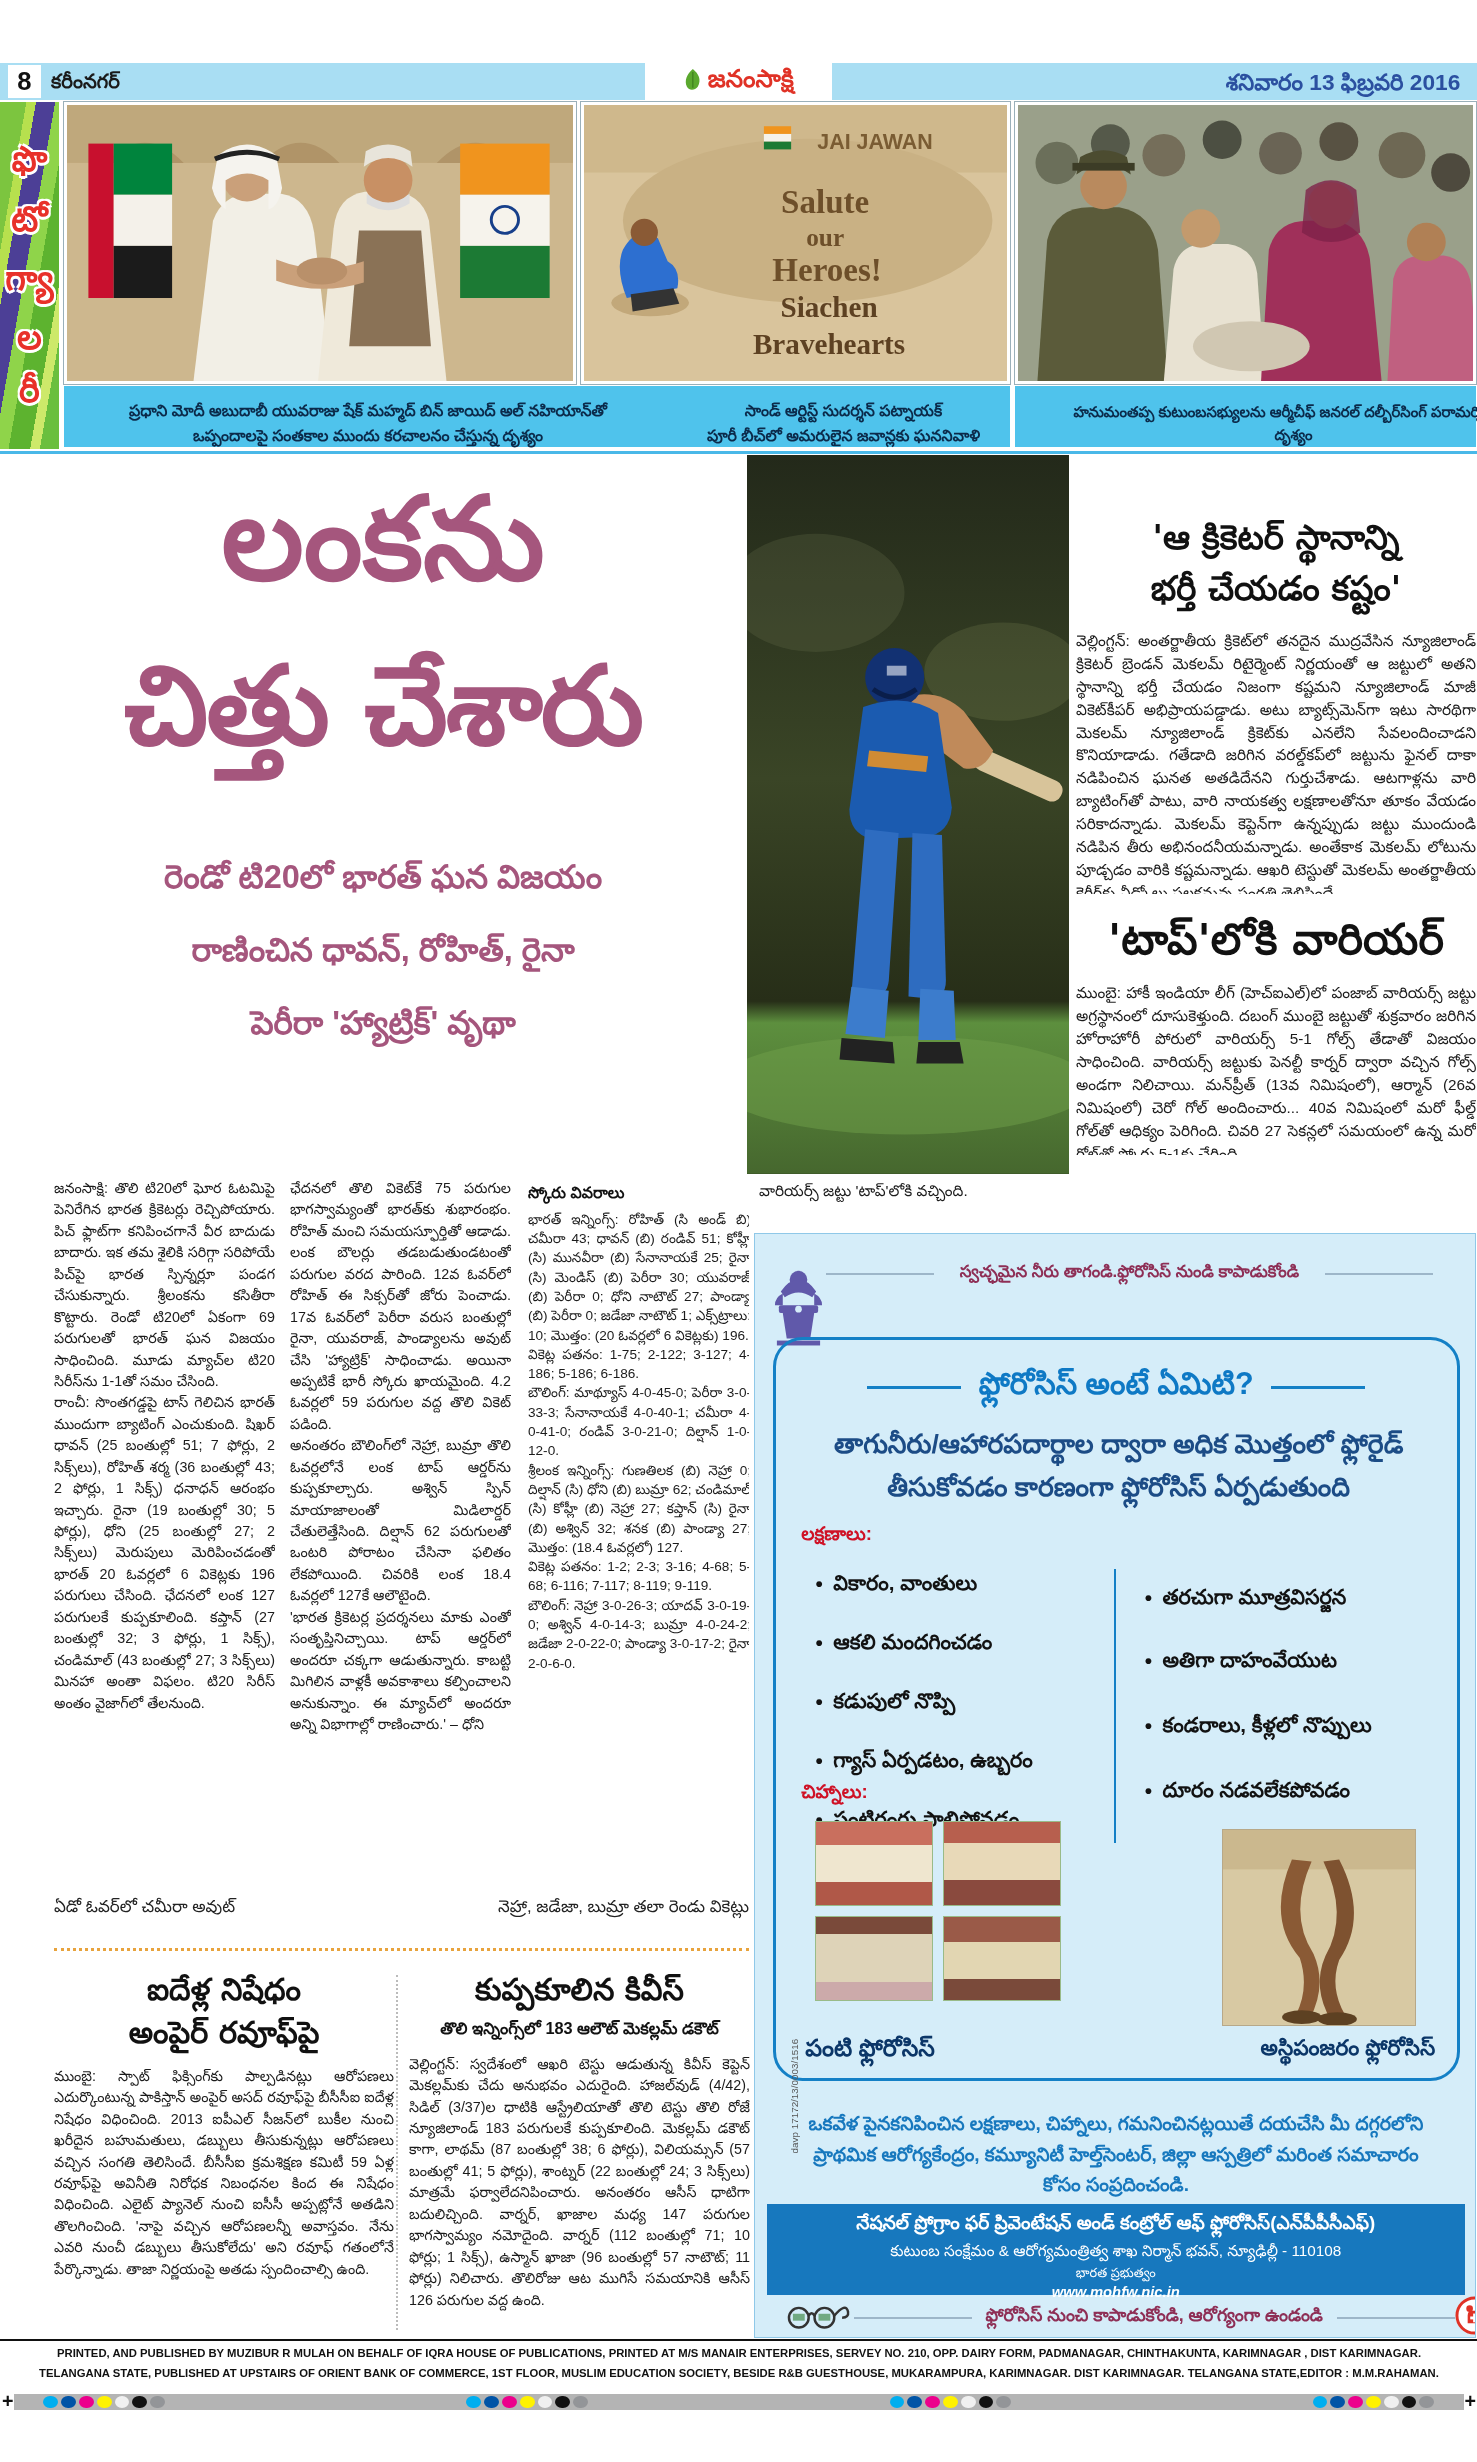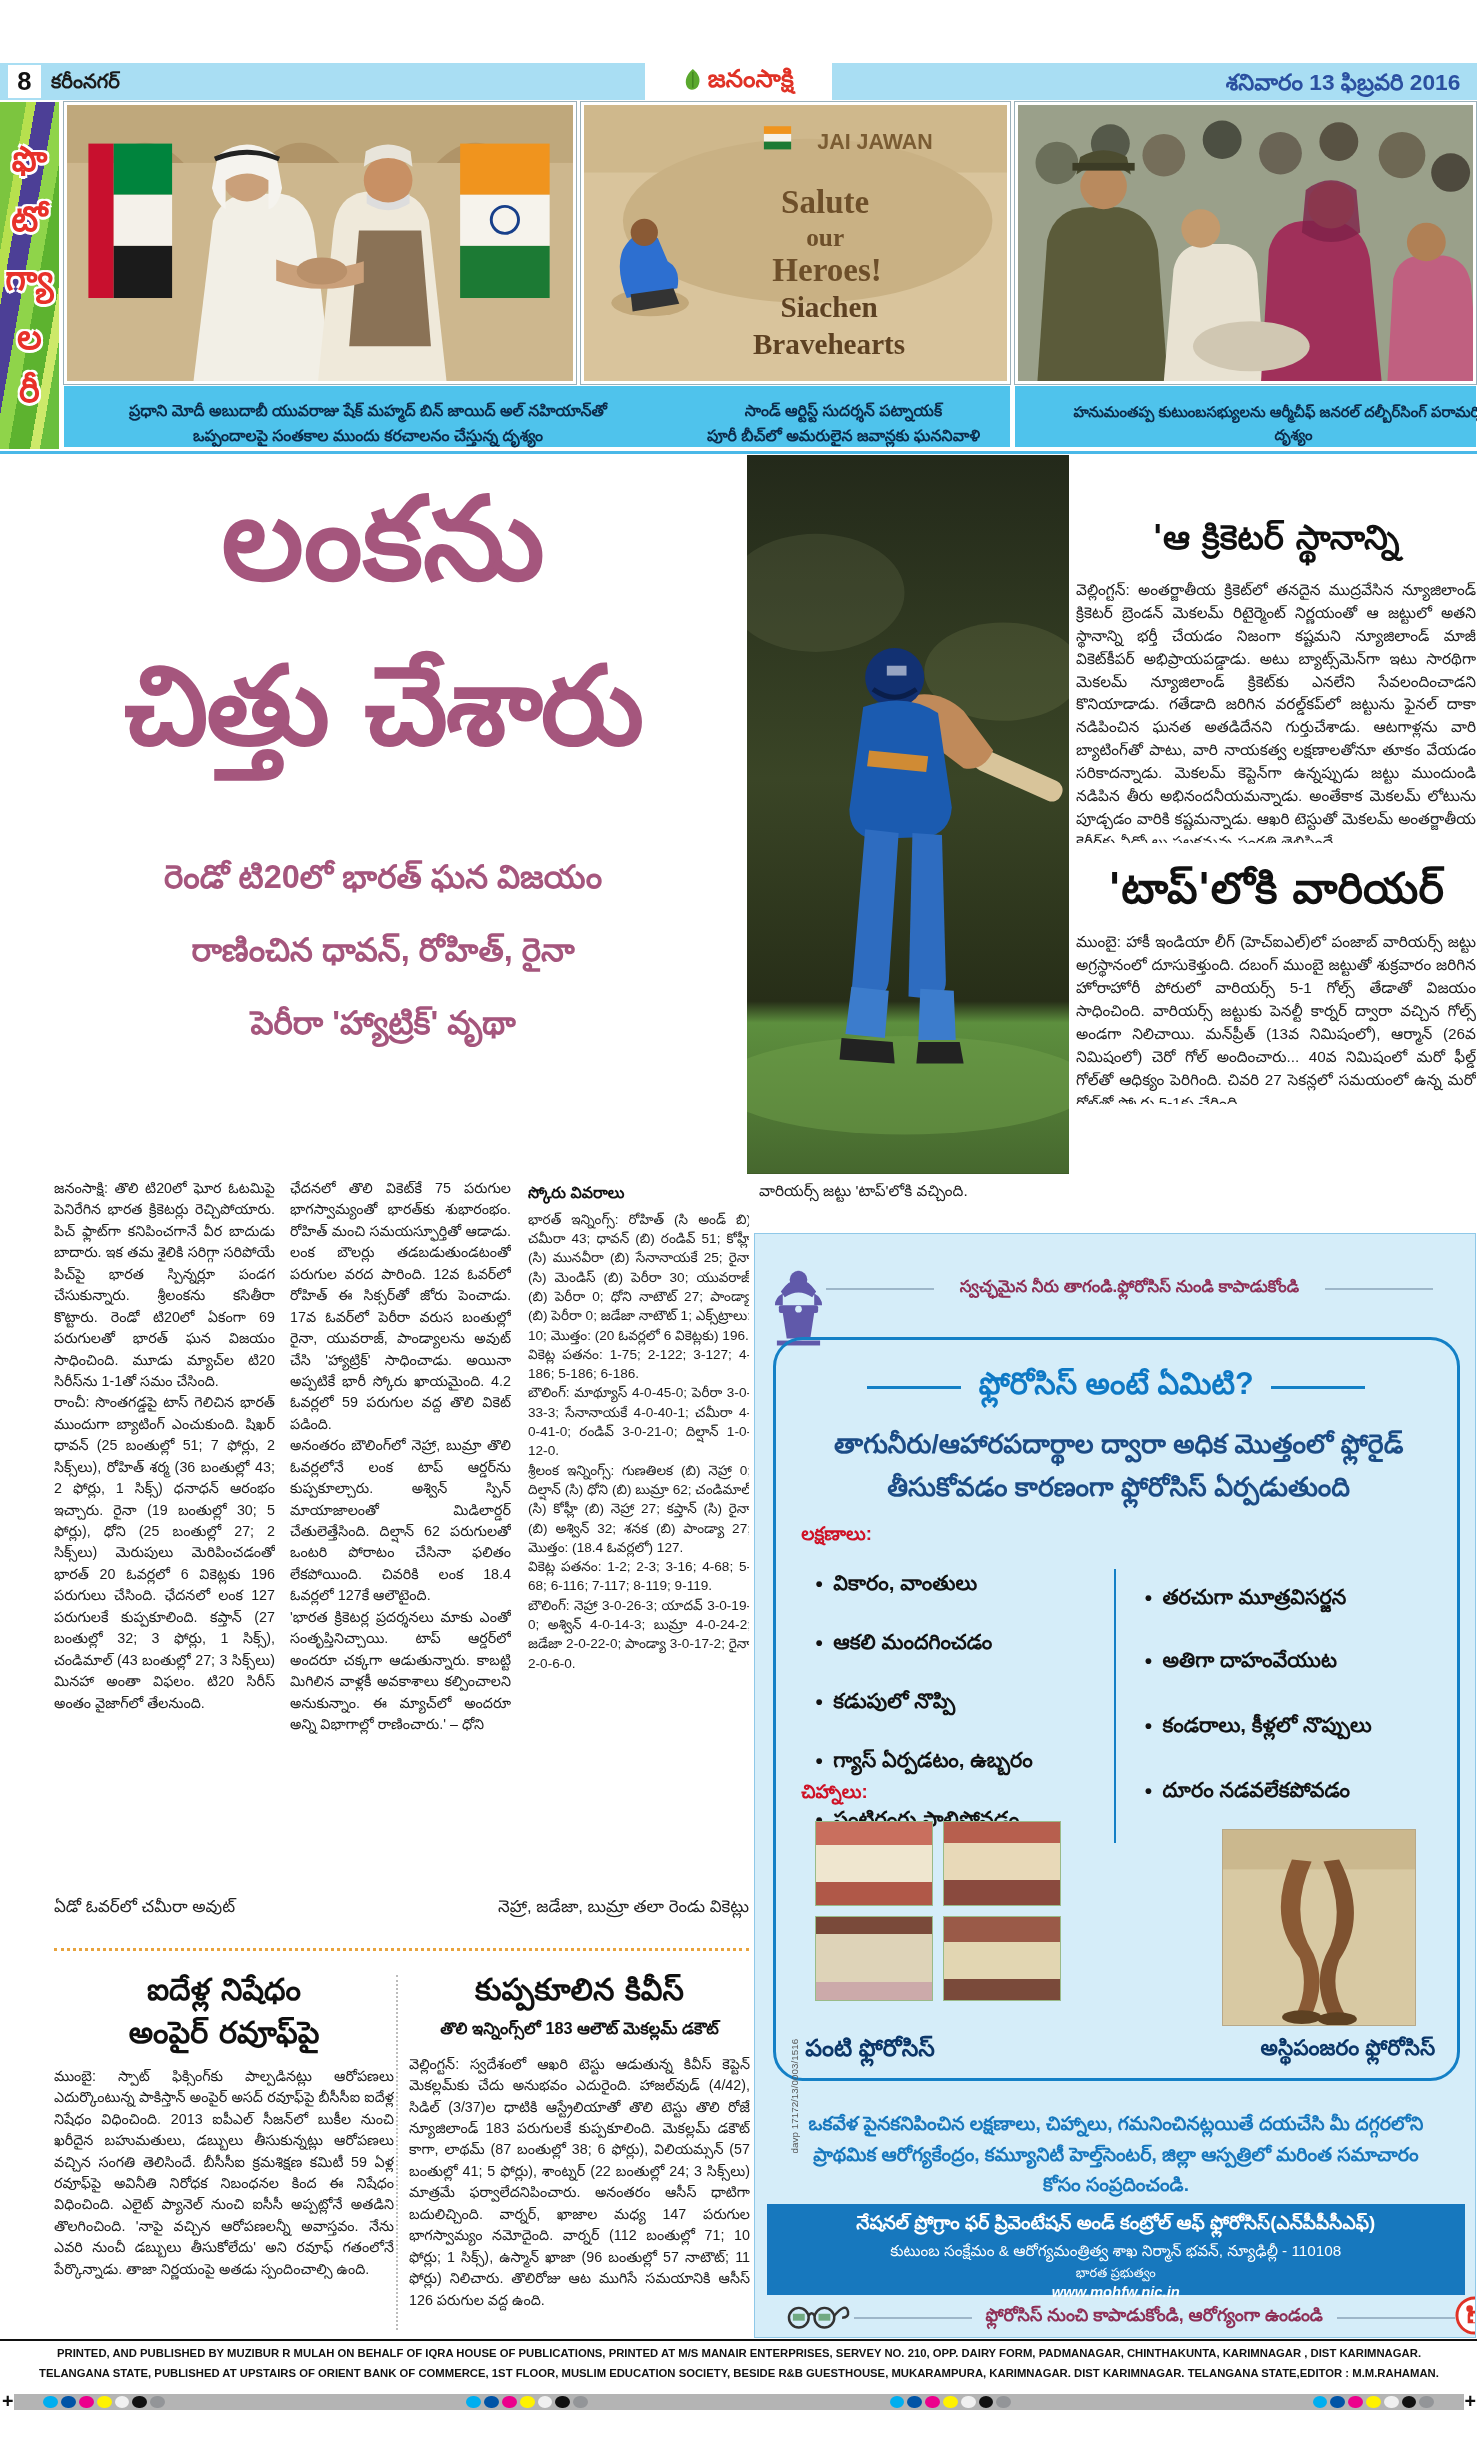--- a/index.html
+++ b/index.html
@@ -56,21 +56,21 @@
   .bot-deck{text-align:center;font-weight:bold;font-size:16.3px;margin-top:7.9px;color:#111;}
   .bot-body{margin-top:11.8px;}
   .vdot{position:absolute;left:396px;top:1975px;height:355px;border-left:2px dotted #bbb;}
 
   
   .cont-line{position:absolute;left:759px;top:1182px;width:315px;font-size:15.3px;color:#1b1b1b;}
 
   
   .ad{position:absolute;left:754px;top:1233px;width:722px;height:1105px;background:#d5edf9;border:1px solid #8fc8e8;box-sizing:border-box;overflow:hidden;}
   .ad-emblem{position:absolute;left:15.8px;top:27.6px;width:55px;height:89px;}
-  .ad-toptag{position:absolute;left:79px;top:43px;width:591px;display:flex;align-items:center;justify-content:center;gap:26px;}
+  .ad-toptag{position:absolute;left:79px;top:28px;width:591px;display:flex;align-items:center;justify-content:center;gap:26px;}
   .ad-toptag .dash{flex:0 0 108px;height:2px;background:#9db6c9;}
   .ad-toptag .t{color:#8e2f56;font-weight:bold;font-size:16.7px;white-space:nowrap;}
   .ad-inner{position:absolute;left:17.7px;top:103px;width:687px;height:744px;border:3.9px solid #1480c6;border-radius:29.6px;box-sizing:border-box;}
   .ad-titlerow{position:absolute;left:0;top:25.6px;width:100%;display:flex;align-items:center;justify-content:center;gap:17.7px;}
   .ad-titlerow .bar{width:94px;height:3px;background:#1480c6;}
   .ad-title{color:#0e79c5;font-weight:bold;font-size:30.5px;white-space:nowrap;}
   .ad-desc{position:absolute;left:34px;top:83px;width:618px;text-align:center;color:#1c4c86;font-weight:bold;font-size:26.6px;line-height:43px;}
   .ad-label{position:absolute;left:25.6px;color:#cf1126;font-weight:bold;font-size:18.7px;}
   .sym-cols{position:absolute;left:25.6px;top:225px;width:635px;height:296px;}
   .sym-divider{position:absolute;left:313px;top:3.9px;height:274px;width:2px;background:#1480c6;}
@@ -262,20 +262,21 @@
         <path d="M106 540 l38 4 l-4 48 l-40 -4 Z" fill="#3c7ccc"></path>
         <path d="M176 542 l34 2 l2 50 l-38 0 Z" fill="#3c7ccc"></path>
         <path d="M96 592 l52 4 l2 22 l-56 -4 Z" fill="#222"></path>
         <path d="M174 596 l42 0 l4 22 l-48 0 Z" fill="#222"></path>
       </svg>
     </div>
 
     <div class="rightcol">
       <div class="art-title titleA">
         <div>'ఆ క్రికెటర్ స్థానాన్ని</div>
+        <div>భర్తీ చేయడం కష్టం'</div>
       </div>
       <div class="bodytext bodyA">వెల్లింగ్టన్: అంతర్జాతీయ క్రికెట్‌లో తనదైన ముద్రవేసిన న్యూజిలాండ్ క్రికెటర్ బ్రెండన్ మెకలమ్ రిటైర్మెంట్ నిర్ణయంతో ఆ జట్టులో అతని స్థానాన్ని భర్తీ చేయడం నిజంగా కష్టమని న్యూజిలాండ్ మాజీ వికెట్‌కీపర్ అభిప్రాయపడ్డాడు. అటు బ్యాట్స్‌మెన్‌గా ఇటు సారథిగా మెకలమ్ న్యూజిలాండ్ క్రికెట్‌కు ఎనలేని సేవలందించాడని కొనియాడాడు. గతేడాది జరిగిన వరల్డ్‌కప్‌లో జట్టును ఫైనల్ దాకా నడిపించిన ఘనత అతడిదేనని గుర్తుచేశాడు. ఆటగాళ్లను వారి బ్యాటింగ్‌తో పాటు, వారి నాయకత్వ లక్షణాలతోనూ తూకం వేయడం సరికాదన్నాడు. మెకలమ్ కెప్టెన్‌గా ఉన్నప్పుడు జట్టు ముందుండి నడిపిన తీరు అభినందనీయమన్నాడు. అంతేకాక మెకలమ్ లోటును పూడ్చడం వారికి కష్టమన్నాడు. ఆఖరి టెస్టుతో మెకలమ్ అంతర్జాతీయ కెరీర్‌కు వీడ్కోలు పలకనున్న సంగతి తెలిసిందే.</div>
       <div class="art-title titleB">'టాప్'లోకి వారియర్</div>
       <div class="bodytext bodyB">ముంబై: హాకీ ఇండియా లీగ్ (హెచ్ఐఎల్)లో పంజాబ్ వారియర్స్ జట్టు అగ్రస్థానంలో దూసుకెళ్తుంది. దబంగ్ ముంబై జట్టుతో శుక్రవారం జరిగిన హోరాహోరీ పోరులో వారియర్స్ 5-1 గోల్స్ తేడాతో విజయం సాధించింది. వారియర్స్ జట్టుకు పెనల్టీ కార్నర్ ద్వారా వచ్చిన గోల్స్ అండగా నిలిచాయి. మన్‌ప్రీత్ (13వ నిమిషంలో), ఆర్మాన్ (26వ నిమిషంలో) చెరో గోల్ అందించారు... 40వ నిమిషంలో మరో ఫీల్డ్ గోల్‌తో ఆధిక్యం పెరిగింది. చివరి 27 సెకన్లలో సమయంలో ఉన్న మరో గోల్‌తో స్కోరు 5-1కు చేరింది.</div>
     </div>
   </div>
 
   <div class="cont-line">వారియర్స్ జట్టు 'టాప్'లోకి వచ్చింది.</div>
 
   <div class="columns">

